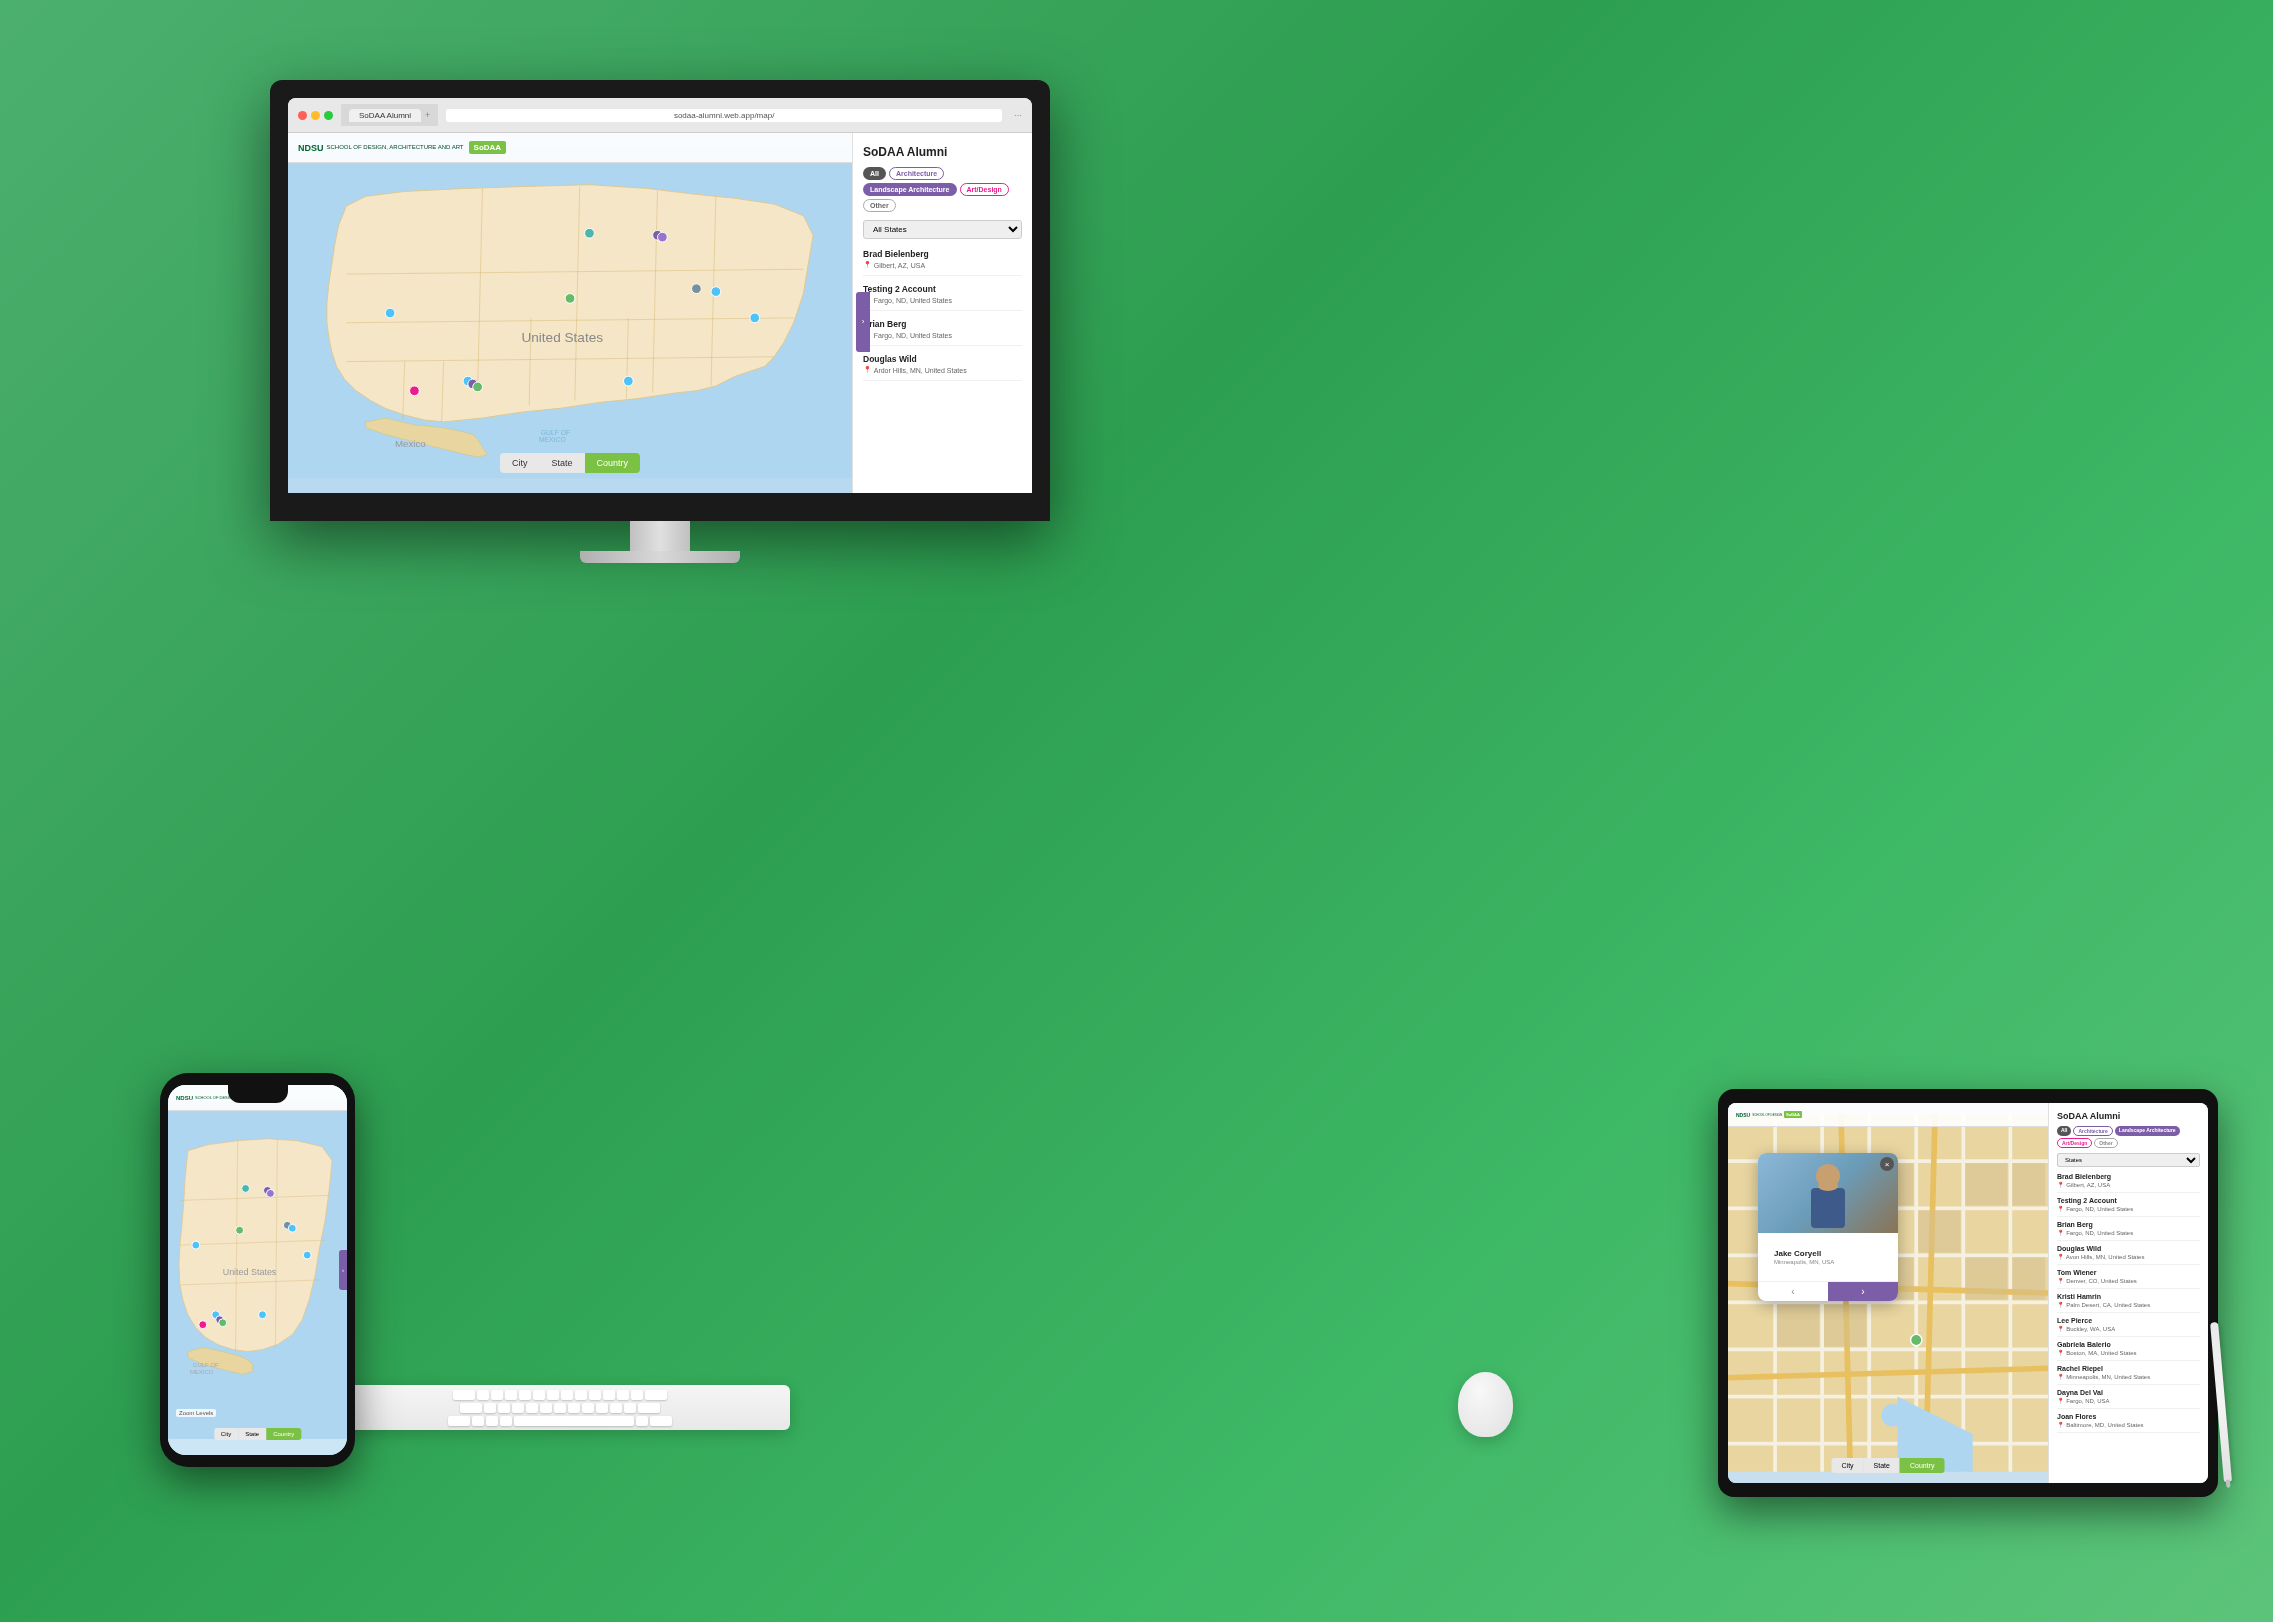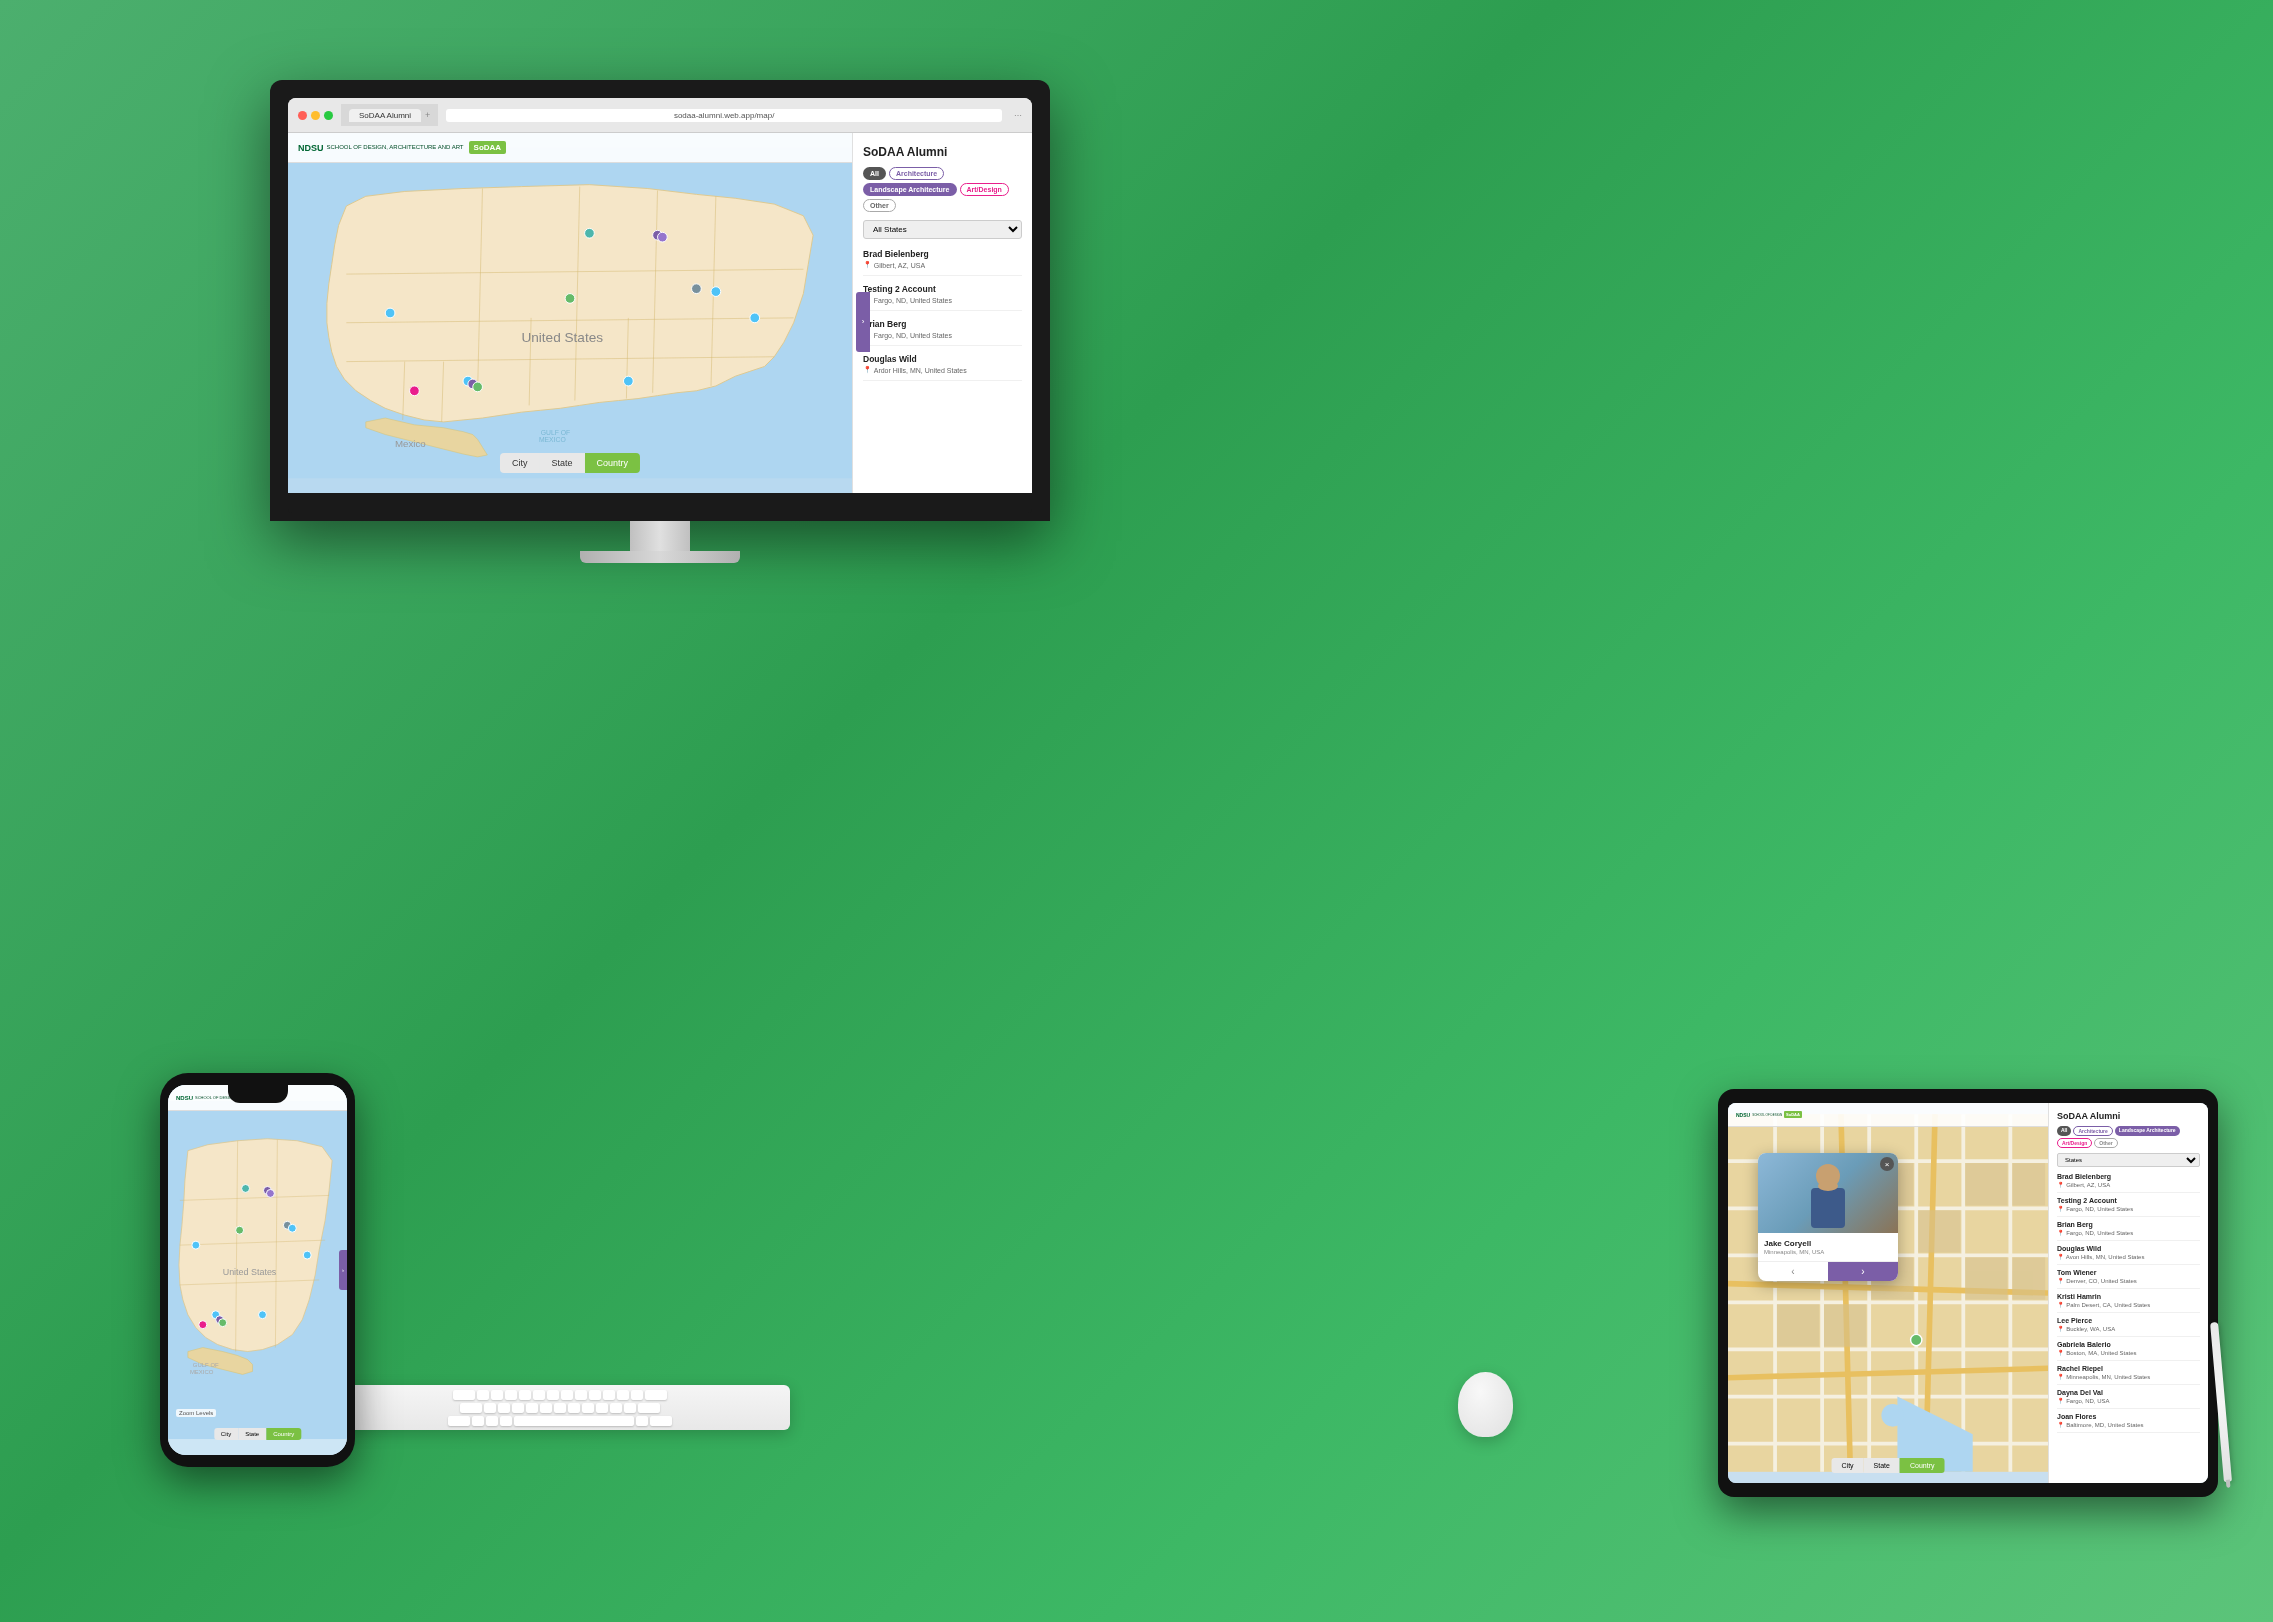--- a/index.html
+++ b/index.html
@@ -439,21 +439,21 @@
     }
     .profile-photo {
       width: 100%;
       height: 80px;
       background: linear-gradient(135deg, #8db8d8 0%, #6a9cb8 50%, #8b7355 100%);
       display: flex;
       align-items: center;
       justify-content: center;
     }
     .profile-info {
-      padding: 6px;
+      padding: 16px;
     }
     .profile-name { font-weight: bold; font-size: 8px; color: #222; }
     .profile-loc { font-size: 6px; color: #888; margin-top: 1px; }
     .profile-nav {
       display: flex;
       border-top: 1px solid #eee;
     }
     .profile-nav-btn {
       flex: 1;
       text-align: center;

